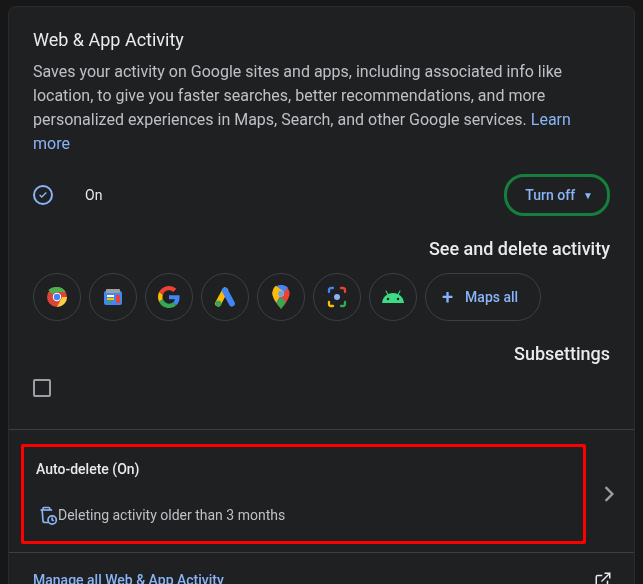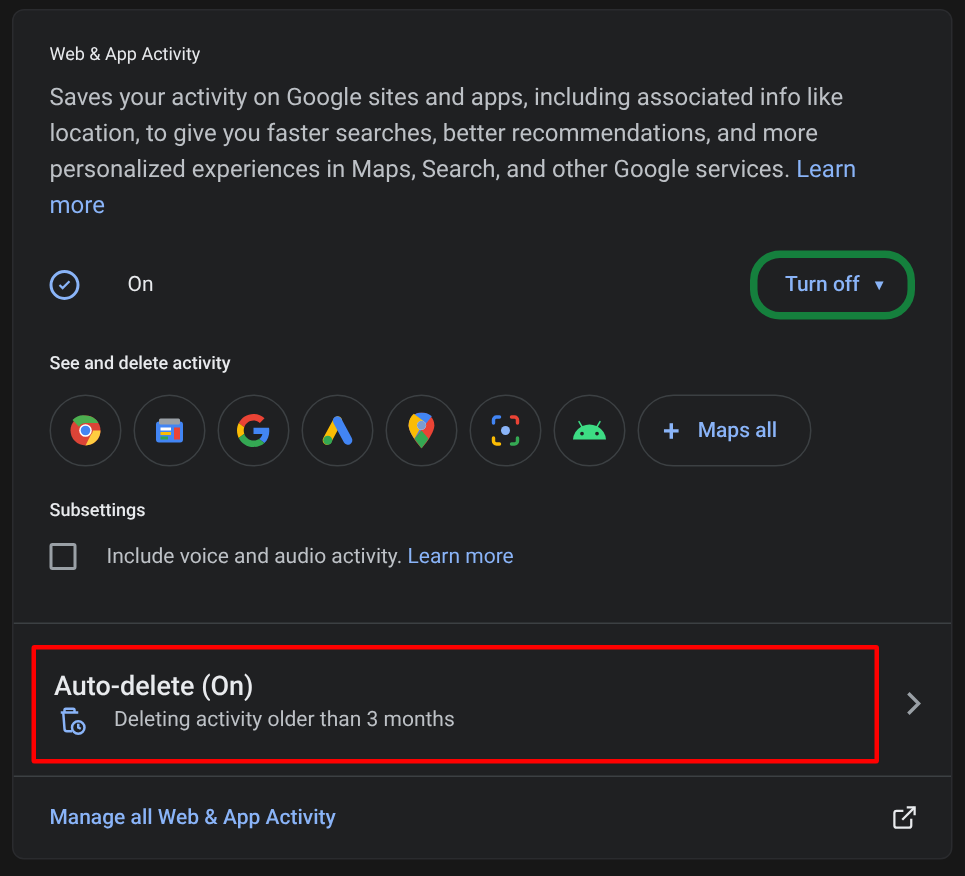--- a/index.html
+++ b/index.html
@@ -29,21 +29,21 @@
     background: var(--card-bg);
     border: 1px solid #2a2b2e;
     border-radius: 8px;
     padding: 0 0 0 0;
     overflow: hidden;
   }
   .section {
     padding: 18px 24px 8px 24px;
   }
   h1.title {
-    font-size: 12px;
+    font-size: 18px;
     font-weight: 400;
     margin: 4px 0 10px 0;
     color: var(--text);
   }
   .desc {
     font-size: 16px;
     color: var(--text-dim);
     line-height: 1.5;
     margin: 0 0 18px 0;
   }
@@ -61,41 +61,42 @@
     display: flex; align-items: center; justify-content: center;
     flex: none;
   }
   .check-mark {
     width: 10px; height: 10px;
     display: block;
   }
   .status-label { color: var(--text); font-size: 14px; }
   .spacer { flex: 1; }
   .turnoff-btn {
-    border: 5px solid #15803d;
+    border: 3px solid #15803d;
     background: transparent;
     color: var(--accent);
     font-size: 14px;
     font-weight: 500;
     padding: 10px 14px 10px 18px;
     border-radius: 20px;
     cursor: pointer;
     display: flex; align-items: center; gap: 6px;
     font-family: inherit;
   }
   .dropdown-arrow {
     font-size: 10px;
     color: var(--accent);
     margin-left: 2px;
   }
   .subhead {
-    font-size: 12px;
+    font-size: 18px;
     font-weight: 500;
     color: var(--text);
     margin: 22px 0 14px 0;
+    text-align: right;
   }
   .icons-row {
     display: flex;
     gap: 8px;
     align-items: center;
     flex-wrap: wrap;
   }
   .app-icon {
     width: 48px; height: 48px;
     border: 1px solid var(--border);
@@ -149,27 +150,27 @@
     background: var(--border);
     margin: 10px 0 0 0;
   }
   .highlight-box {
     border: 3px solid var(--highlight);
     border-radius: 2px;
     margin: 14px 8px 8px 12px;
     padding: 14px 10px 16px 10px;
   }
   .ad-title {
-    font-size: 18px;
-    font-weight: 500;
-    color: var(--text);
-    margin: 0 0 2px 2px;
+    font-size: 14px;
+    font-weight: 500;
+    color: var(--text);
+    margin: 0 0 28px 2px;
   }
   .ad-row {
-    display: flex; align-items: center; gap: 18px;
+    display: flex; align-items: center; 
     margin-left: 4px;
   }
   .ad-icon {
     color: var(--accent);
   }
   .ad-text {
     color: var(--text-dim);
     font-size: 14px;
   }
   .autodelete-wrapper {
@@ -306,23 +307,20 @@
         <span class="plus">+</span>
         <span>Maps all</span>
       </button>
     </div>
 
     <div class="subhead" style="">Subsettings</div>
 
 
     <div class="sub-row">
       <div class="checkbox"></div>
-      <div class="sub-text">
-        <span>Include voice and audio activity. </span><span class="link">Learn more</span>
-      </div>
     </div>
   </div>
 
   <div class="divider"></div>
 
   <div class="autodelete-wrapper">
     <div class="highlight-box">
       <div class="ad-title">Auto-delete (On)</div>
       <div class="ad-row">
         <span class="ad-icon">

